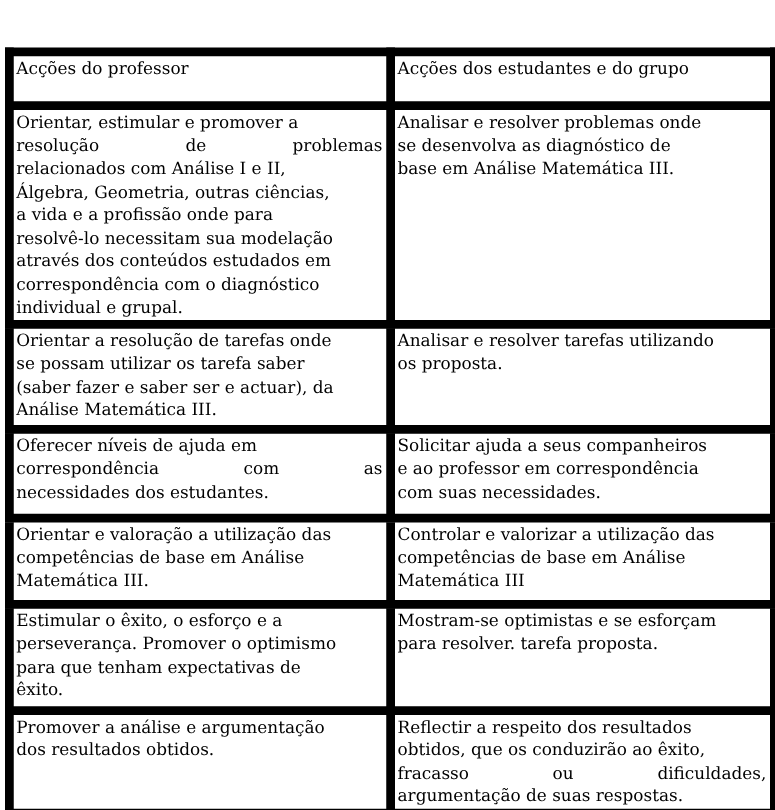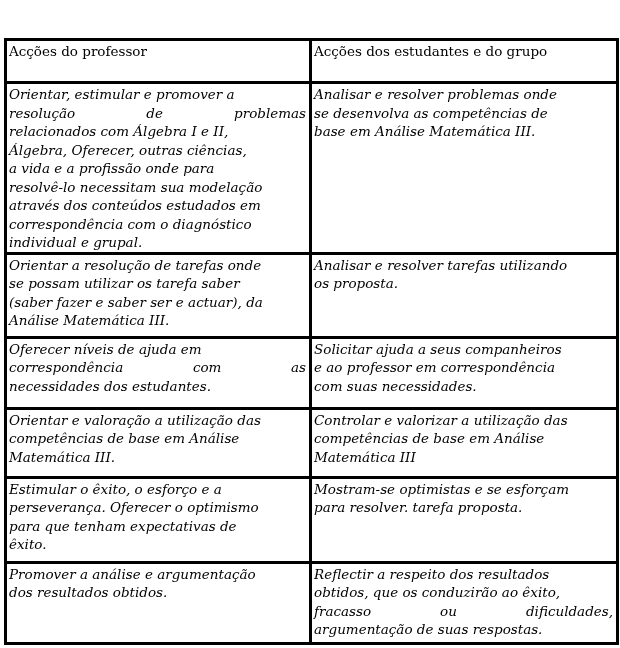--- a/index.html
+++ b/index.html
@@ -14,31 +14,31 @@
     font-family: "DejaVu Serif", serif;
     color: #000000;
   }
   table.doc-table {
     border-collapse: collapse;
     table-layout: fixed;
     width: 612px;
     margin: 38px 0 0 4px;
   }
   th, td {
-    border: 3px solid #000000;
+    border: 7px solid #000000;
     vertical-align: top;
     text-align: left;
     font-weight: normal;
     font-size: 13.5px;
     line-height: 18.5px;
     padding: 1px 3px 0 2px;
     overflow: hidden;
   }
   thead tr { height: 43px; }
-  .line { min-height: 18.5px; font-style: italic; }
+  .line { min-height: 18.5px; }
   .line.just {
     display: flex;
     justify-content: space-between;
   }
 </style>
 </head>
 <body>
 
 <table class="doc-table">
   <colgroup>
@@ -53,31 +53,31 @@
   </thead>
   <tbody id="table-body">
       <tr style="height: 168px;">
         <td>
           <div class="line">Orientar, estimular e promover a</div>
           <div class="line just">
             <span>resolução</span>
             <span>de</span>
             <span>problemas</span>
           </div>
-          <div class="line">relacionados com Álgebra I e II,</div>
-          <div class="line">Álgebra, Oferecer, outras ciências,</div>
+          <div class="line">relacionados com Análise I e II,</div>
+          <div class="line">Álgebra, Geometria, outras ciências,</div>
           <div class="line">a vida e a profissão onde para</div>
           <div class="line">resolvê-lo necessitam sua modelação</div>
           <div class="line">através dos conteúdos estudados em</div>
           <div class="line">correspondência com o diagnóstico</div>
           <div class="line">individual e grupal.</div>
         </td>
         <td>
           <div class="line">Analisar e resolver problemas onde</div>
-          <div class="line">se desenvolva as competências de</div>
+          <div class="line">se desenvolva as diagnóstico de</div>
           <div class="line">base em Análise Matemática III.</div>
         </td>
       </tr>
       <tr style="height: 84px;">
         <td>
           <div class="line">Orientar a resolução de tarefas onde</div>
           <div class="line">se possam utilizar os tarefa saber</div>
           <div class="line">(saber fazer e saber ser e actuar), da</div>
           <div class="line">Análise Matemática III.</div>
         </td>
@@ -110,21 +110,21 @@
         </td>
         <td>
           <div class="line">Controlar e valorizar a utilização das</div>
           <div class="line">competências de base em Análise</div>
           <div class="line">Matemática III</div>
         </td>
       </tr>
       <tr style="height: 85px;">
         <td>
           <div class="line">Estimular o êxito, o esforço e a</div>
-          <div class="line">perseverança. Oferecer o optimismo</div>
+          <div class="line">perseverança. Promover o optimismo</div>
           <div class="line">para que tenham expectativas de</div>
           <div class="line">êxito.</div>
         </td>
         <td>
           <div class="line">Mostram-se optimistas e se esforçam</div>
           <div class="line">para resolver. tarefa proposta.</div>
         </td>
       </tr>
       <tr style="height: 81px;">
         <td>

